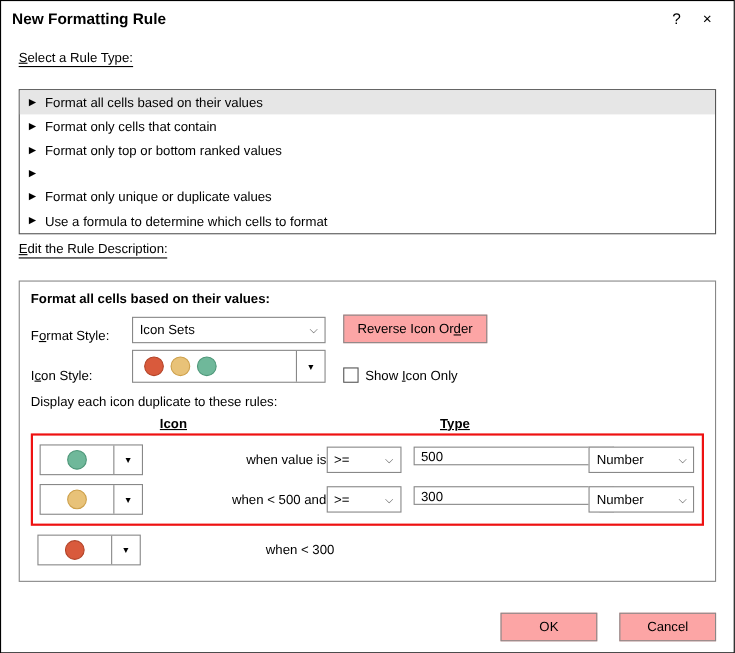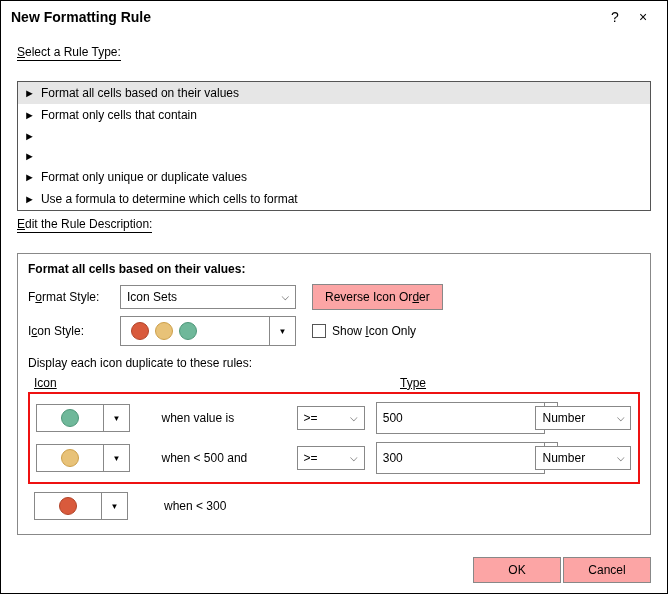--- a/index.html
+++ b/index.html
@@ -9,53 +9,53 @@
   .titlebar-btn { width: 28px; text-align: center; font-size: 14px; cursor: pointer; }
   .content { padding: 6px 16px 0 16px; }
   .section-label { display: inline-block; border-bottom: 1px solid #000; padding-bottom: 1px; margin: 6px 0 20px 0; }
   .section-label .ul { text-decoration: underline; }
   .rule-list { border: 1px solid #555; }
   .rule-item { display: flex; align-items: center; padding: 4px 6px; cursor: pointer; border-bottom: none; }
   .rule-item.selected { background: #e6e6e6; }
   .bullet { font-size: 11px; margin-right: 6px; }
   .desc-box { border: 1px solid #888; padding: 8px 10px 10px 10px; margin-top: 0; }
   .desc-title { font-weight: bold; margin-bottom: 8px; }
-  .row { display: flex; align-items: center; margin-bottom: 6px; }
+  .row { display: flex; align-items: flex-end; margin-bottom: 6px; }
   .lbl { width: 92px; }
   .combo { display: flex; align-items: center; justify-content: space-between; border: 1px solid #888; background: #fff; height: 24px; padding: 0 6px; cursor: pointer; }
   .combo .chev { font-size: 10px; color: #555; }
   .btn { border: 1px solid #888; background: #fca5a5; height: 26px; padding: 0 12px; cursor: pointer; display: inline-flex; align-items: center; }
   .checkbox-wrap { display: flex; align-items: center; margin-left: 16px; }
   .checkbox { width: 14px; height: 14px; border: 1px solid #555; margin-right: 6px; }
   .icon-combo { display: flex; align-items: center; border: 1px solid #888; height: 30px; padding-left: 10px; cursor: pointer; }
   .circle { width: 18px; height: 18px; border-radius: 50%; margin-right: 6px; }
   .c-red { background: #d95a3c; border: 1px solid #b24429; }
   .c-yellow { background: #e8c278; border: 1px solid #cda04b; }
   .c-green { background: #6fb89a; border: 1px solid #4e9779; }
   .icon-combo .drop { width: 26px; height: 100%; border-left: 1px solid #888; display: flex; align-items: center; justify-content: center; margin-left: 8px; }
   .rules-caption { margin: 10px 0 6px 0; }
   .rules-table { width: 100%; }
   .redbox { border: 2px solid #e11; padding: 4px 0; margin-bottom: 4px; }
   .header-row { display: flex; align-items: flex-end; padding: 0 6px 2px 6px; }
   .row-rule { display: flex; align-items: center; padding: 4px 6px; }
   .col-icon { width: 130px; display: flex; align-items: center; }
-  .col-text { width: 140px; }
+  .col-text { width: 140px; text-align: right; }
   .col-op { width: 82px; }
   .col-val { width: 152px; display: flex; }
   .col-type { width: 100px; }
-  .hdr { font-weight: normal; text-decoration: underline; }
+  .hdr { font-weight: bold; text-decoration: underline; text-align: right; }
   .icon-pick { display: flex; align-items: center; border: 1px solid #888; height: 28px; width: 94px; cursor: pointer; }
   .icon-pick .swatch { flex: 1; display: flex; align-items: center; justify-content: center; }
   .icon-pick .circle { width: 18px; height: 18px; margin: 0; }
   .icon-pick .drop { width: 26px; height: 100%; border-left: 1px solid #888; display: flex; align-items: center; justify-content: center; }
   .op-combo { width: 68px; height: 24px; }
-  .val-input { border: 1px solid #888; height: 32px; flex: 1; padding: 0 6px; }
+  .val-input { border: 1px solid #888; height: 17px; flex: 1; padding: 0 6px; }
   .val-btn { width: 26px; height: 24px; border: 1px solid #888; border-left: none; display: flex; align-items: center; justify-content: center; cursor: pointer; }
   .type-combo { width: 96px; height: 24px; }
-  .footer { position: absolute; bottom: 10px; right: 16px; display: flex; gap: 2px; }
+  .footer { position: absolute; bottom: 10px; right: 16px; display: flex; gap: 20px; }
   .footer .btn { width: 88px; justify-content: center; }
   .chev-down-tiny { font-size: 8px; }
 </style>
 </head>
 <body>
 
 <div class="titlebar">
   <div class="title">New Formatting Rule</div>
   <div class="titlebar-btn">?</div>
   <div class="titlebar-btn">×</div>
@@ -71,20 +71,21 @@
     <div class="rule-item selected">
       <span class="bullet">►</span>
       <span>Format all cells based on their values</span>
     </div>
     <div class="rule-item">
       <span class="bullet">►</span>
       <span>Format only cells that contain</span>
     </div>
     <div class="rule-item">
       <span class="bullet">►</span>
+      <span>Format only top or bottom ranked values</span>
     </div>
     <div class="rule-item">
       <span class="bullet">►</span>
     </div>
     <div class="rule-item">
       <span class="bullet">►</span>
       <span>Format only unique or duplicate values</span>
     </div>
     <div class="rule-item">
       <span class="bullet">►</span>

